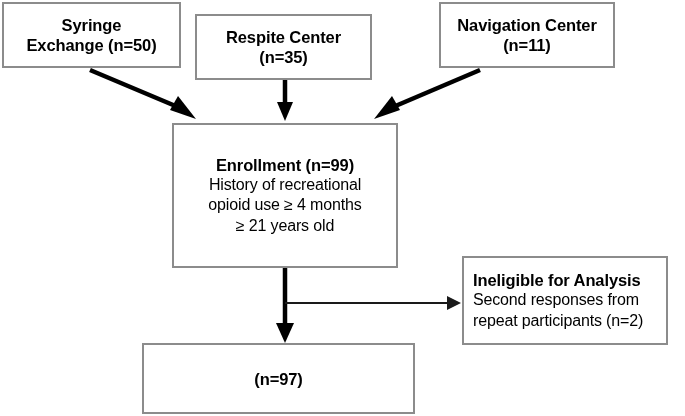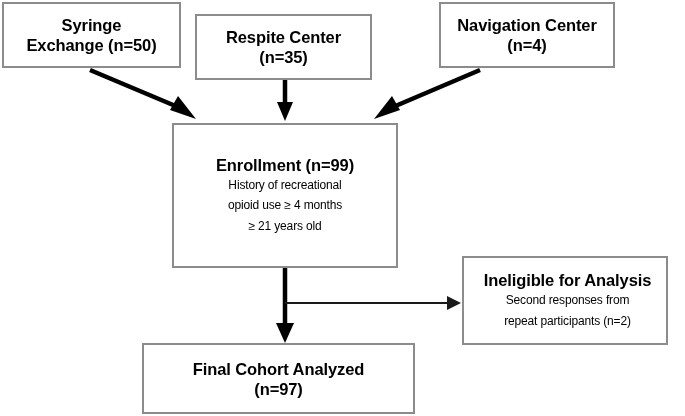--- a/index.html
+++ b/index.html
@@ -24,31 +24,31 @@
     position: absolute;
     box-sizing: border-box;
     border: 2px solid #8c8c8c;
     background: #ffffff;
     display: flex;
     flex-direction: column;
     justify-content: center;
     color: #000000;
   }
   .node-center { text-align: center; align-items: center; }
-  .node-left   { text-align: center;   align-items: stretch; }
+  .node-left   { text-align: left;   align-items: stretch; }
   .node-pad    { padding: 0 8px; }
   .ttl {
     font-weight: bold;
     font-size: 16.5px;
     line-height: 20px;
     letter-spacing: -0.1px;
   }
   .sub {
     font-weight: normal;
-    font-size: 12px;
+    font-size: 16px;
     line-height: 20.5px;
     letter-spacing: -0.15px;
   }
   svg.edges {
     position: absolute;
     left: 0;
     top: 0;
     width: 685px;
     height: 416px;
     overflow: visible;
@@ -97,34 +97,33 @@
     <div class="ttl">Exchange (n=50)</div>
   </div>
 
   <div class="node node-center node-pad" style="left:195px; top:2px; width:177px; height:66px;margin-top:12px;">
     <div class="ttl">Respite Center</div>
     <div class="ttl">(n=35)</div>
   </div>
 
   <div class="node node-center node-pad" style="left:392px; top:2px; width:176px; height:66px;margin-left:47px;">
     <div class="ttl">Navigation Center</div>
-    <div class="ttl">(n=4)</div>
+    <div class="ttl">(n=11)</div>
   </div>
 
   <div class="node node-center node-pad" style="left:172px; top:123px; width:226px; height:145px;">
     <div class="ttl">Enrollment (n=99)</div>
     <div class="sub">History of recreational</div>
     <div class="sub">opioid use ≥ 4 months</div>
     <div class="sub">≥ 21 years old</div>
   </div>
 
   <div class="node node-left" style="left:462px; top:256px; width:206px; height:89px; padding-left:9px; padding-right:4px;">
     <div class="ttl">Ineligible for Analysis</div>
     <div class="sub">Second responses from</div>
     <div class="sub">repeat participants (n=2)</div>
   </div>
 
   <div class="node node-center node-pad" style="left:142px; top:343px; width:273px; height:71px;">
-    <div class="ttl">Final Cohort Analyzed</div>
     <div class="ttl">(n=97)</div>
   </div>
 
 </div>
 
 </body></html>

